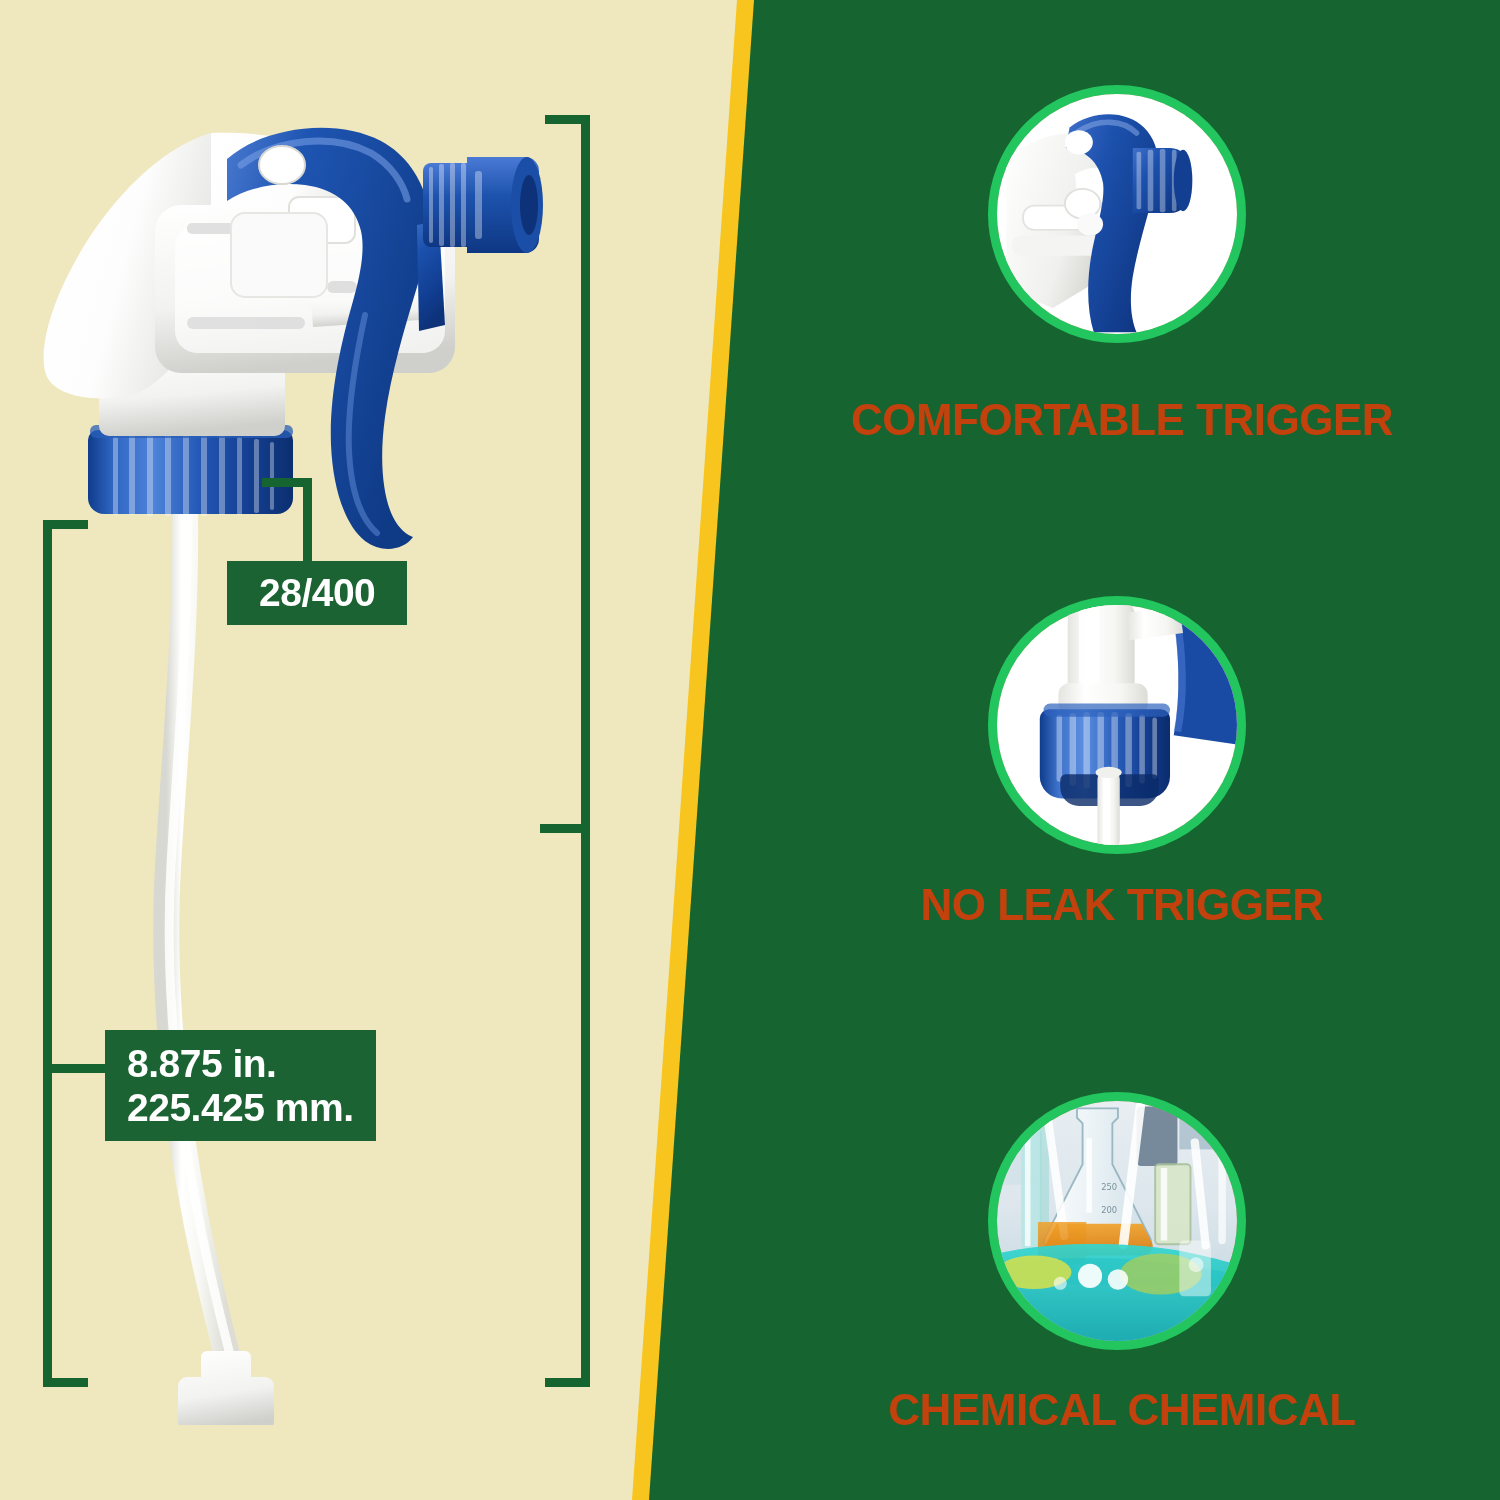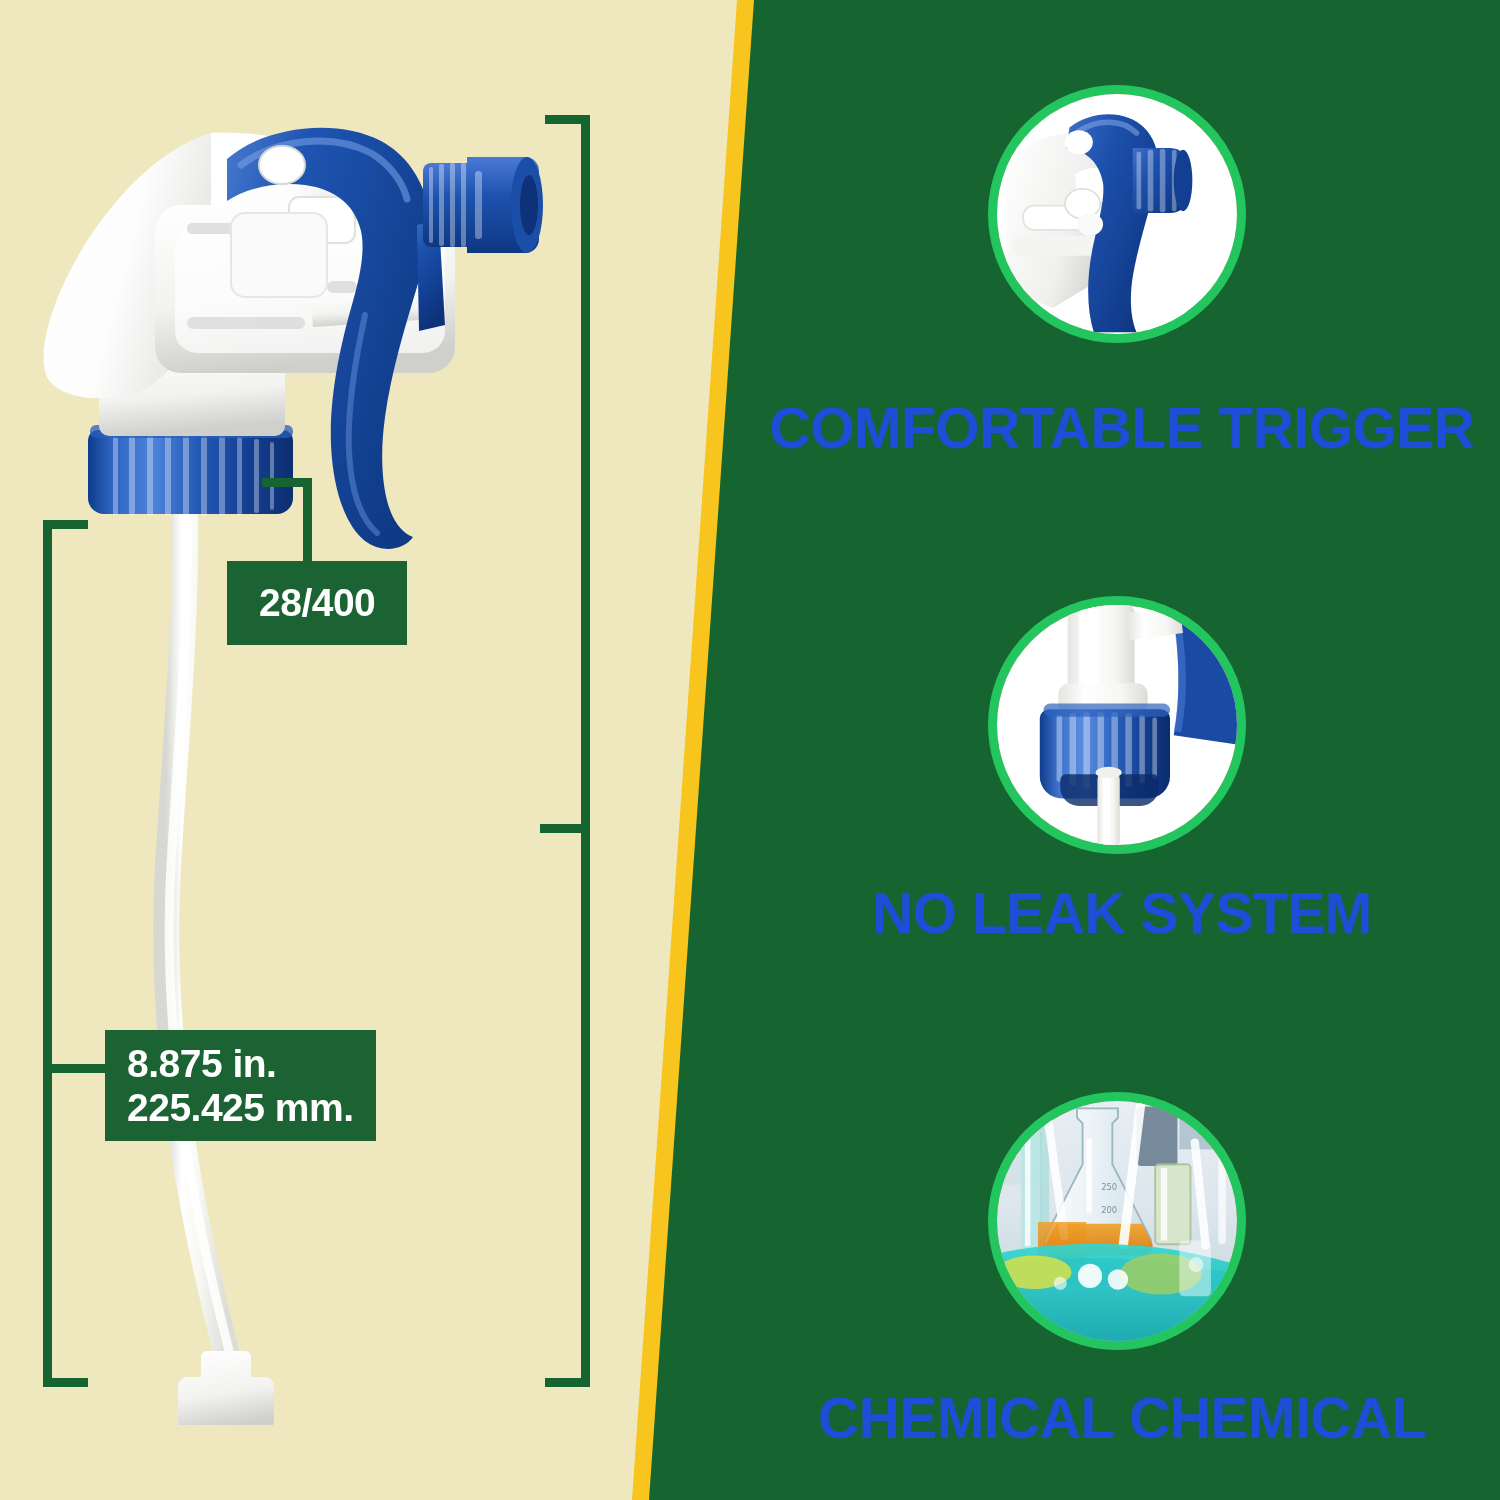--- a/index.html
+++ b/index.html
@@ -56,21 +56,21 @@
     position:absolute;
     background:#1C6333;
     color:#ffffff;
     font-weight:bold;
     line-height:1.12;
     text-align:center;
     padding:10px 20px;
     white-space:pre-line;
     letter-spacing:-0.5px;
   }
-  #label-28400{ left:227px; top:561px; font-size:39px; padding:20px 32px; }
+  #label-28400{ left:227px; top:561px; font-size:39px; padding:10px 32px; }
 
   #label-1237-leader{
     position:absolute; left:540px; top:824px; width:50px; height:9px; background:#16642F;
   }
   #label-12375{ left:288px; top:790px; font-size:39px; padding:12px 22px; text-align:left; }
 
   #label-8875-leader{
     position:absolute; left:43px; top:1064px; width:68px; height:9px; background:#16642F;
   }
   #label-8875{ left:105px; top:1030px; font-size:39px; padding:12px 22px; text-align:left; }
@@ -79,23 +79,23 @@
   #sprayer{ position:absolute; left:35px; top:105px; width:560px; height:1320px; }
   .feature-circle{
     position:absolute;
     border-radius:50%;
     background:#4d7c0f;
     border:9px solid #22c55e;
     overflow:hidden;
   }
   .feature-title{
     position:absolute;
-    color:#1d4ed8;
+    color:#c2410c;
     font-weight:bold;
-    font-size:57px;
+    font-size:44px;
     letter-spacing:-0.5px;
     white-space:nowrap;
     text-align:center;
   }
 
   #feature-1-circle{ left:988px; top:85px; width:258px; height:258px; }
   #feature-1-title{ left:752px; top:395px; width:740px; }
 
   #feature-2-circle{ left:988px; top:596px; width:258px; height:258px; }
   #feature-2-title{ left:752px; top:880px; width:740px; }
@@ -346,21 +346,21 @@
         <rect x="50" y="106" width="136" height="14" rx="7" fill="#2e63bd" opacity="0.7"></rect>
 
         <path d="M74 182 h94 a6 6 0 0 1 6 6 v8 a20 20 0 0 1 -20 20 h-66 a20 20 0 0 1 -20 -20 v-8 a6 6 0 0 1 6 -6 z" fill="#0a2a68" opacity="0.8"></path>
       </g>
 
       <rect x="108" y="176" width="24" height="88" rx="11" fill="url(#f2wht)"></rect>
       <rect x="114" y="176" width="8" height="86" rx="4" fill="#ffffff" opacity="0.9"></rect>
       <ellipse cx="120" cy="180" rx="14" ry="6" fill="#f0f0ec"></ellipse>
     </svg>
   </div>
-  <div class="feature-title" id="feature-2-title">NO LEAK SYSTEM</div>
+  <div class="feature-title" id="feature-2-title">NO LEAK TRIGGER</div>
 
   <div class="feature-circle" id="feature-3-circle">
     <svg class="inner-img" viewBox="0 0 258 258" xmlns="http://www.w3.org/2000/svg">
       <defs>
         <linearGradient id="labbg" x1="0" y1="0" x2="0" y2="1">
           <stop offset="0%" stop-color="#e8eef2"></stop>
           <stop offset="45%" stop-color="#dce6ec"></stop>
           <stop offset="100%" stop-color="#bcd2da"></stop>
         </linearGradient>
         <linearGradient id="amber" x1="0" y1="0" x2="0" y2="1">

